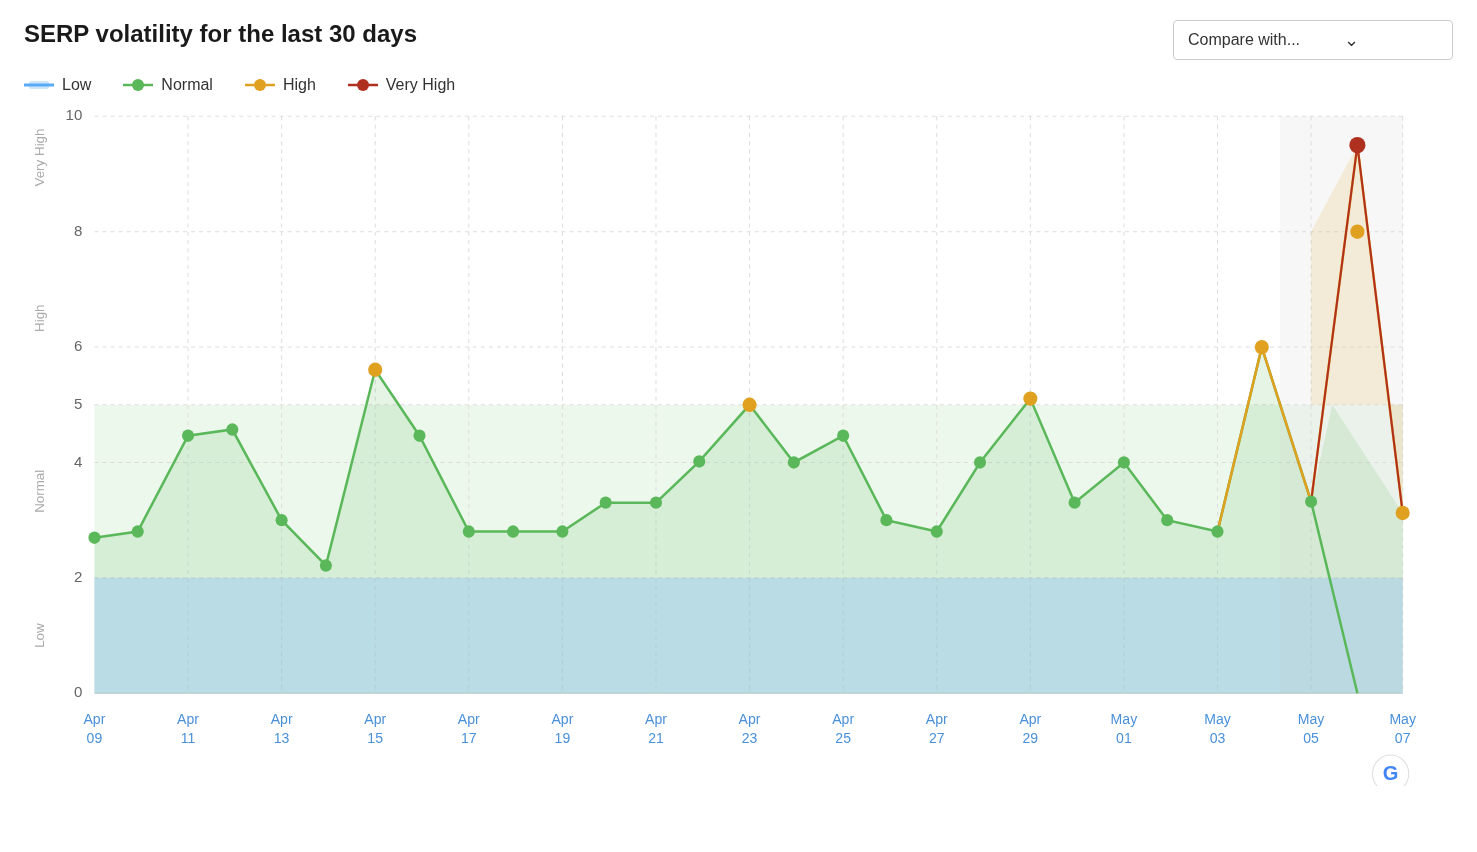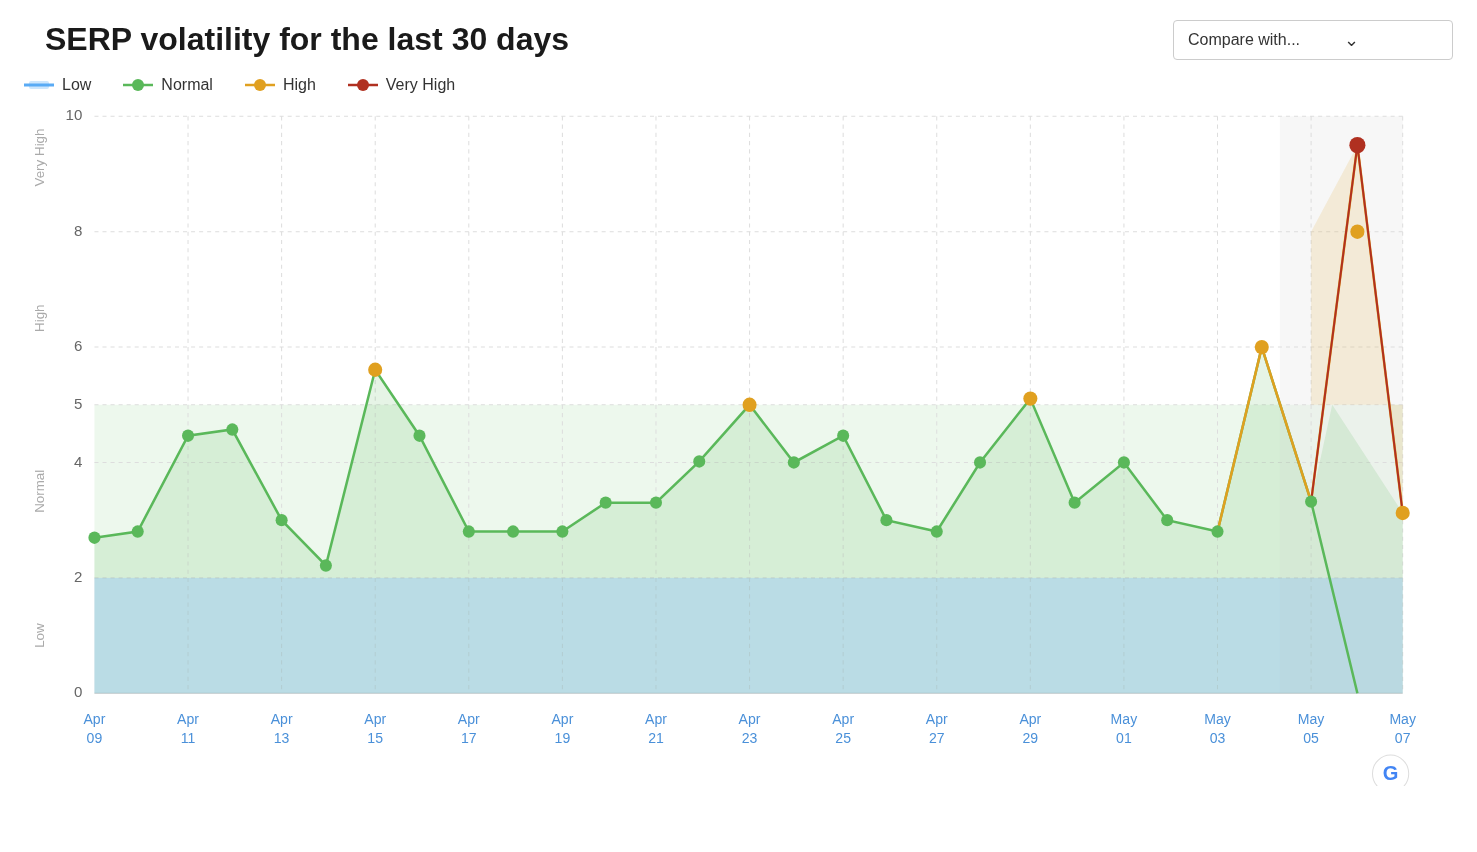--- a/index.html
+++ b/index.html
@@ -11,25 +11,24 @@
       height: 852px;
       overflow: hidden;
     }
     .header {
       display: flex;
       justify-content: space-between;
       align-items: flex-start;
       margin-bottom: 16px;
     }
     .page-title {
-      font-size: 32px;
+      font-size: 24px;
       font-weight: 700;
       color: #1a1a1a;
       line-height: 1.2;
-      margin-left: 21px;
     }
     .compare-dropdown {
       display: flex;
       align-items: center;
       border: 1.5px solid #ccc;
       border-radius: 4px;
       padding: 8px 14px;
       cursor: pointer;
       font-size: 16px;
       color: #333;

